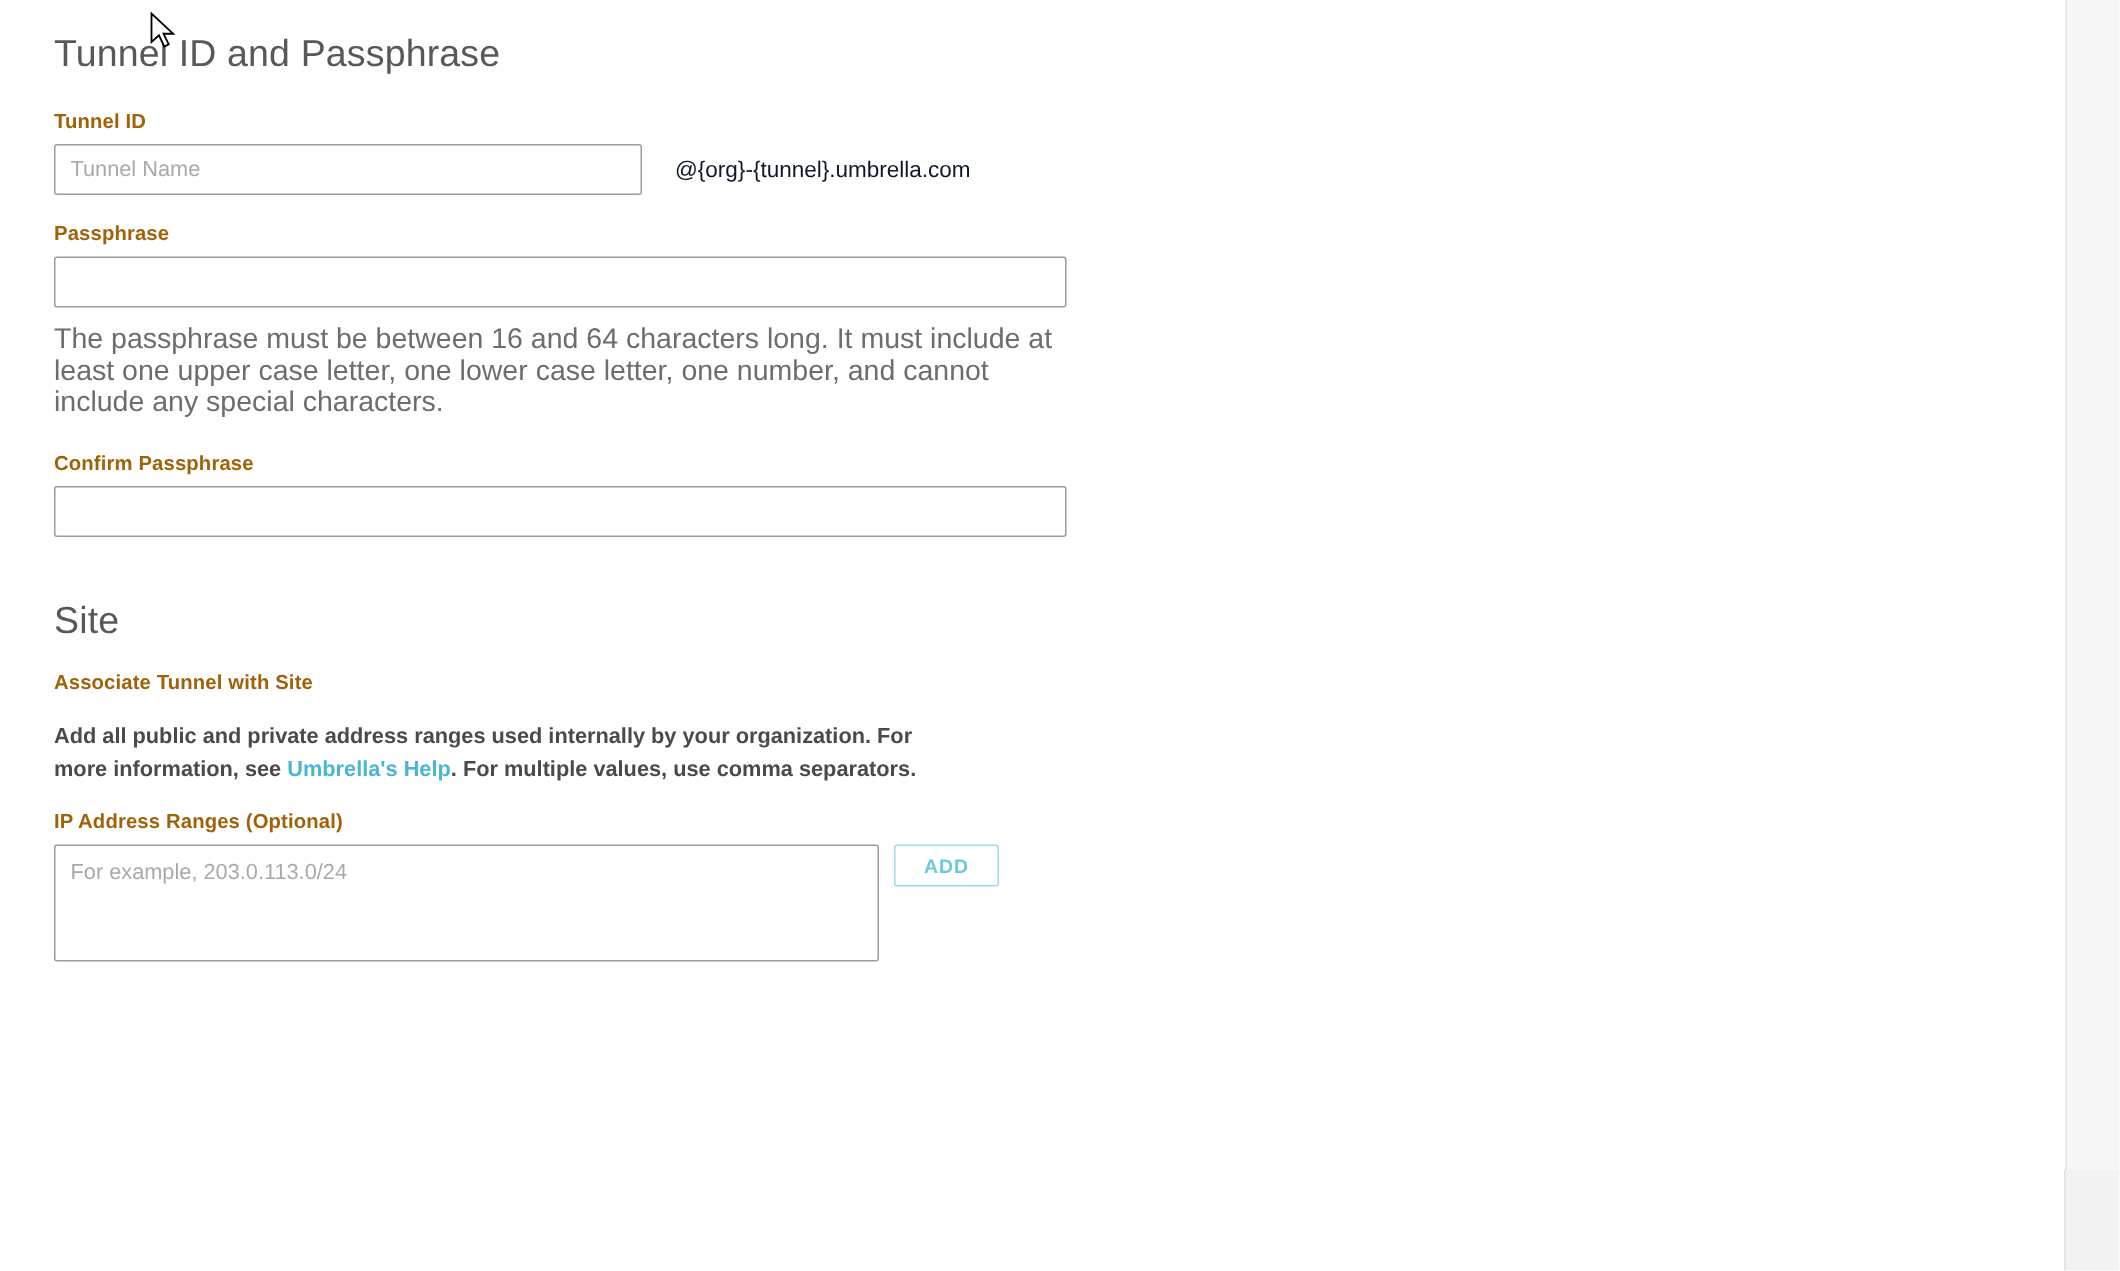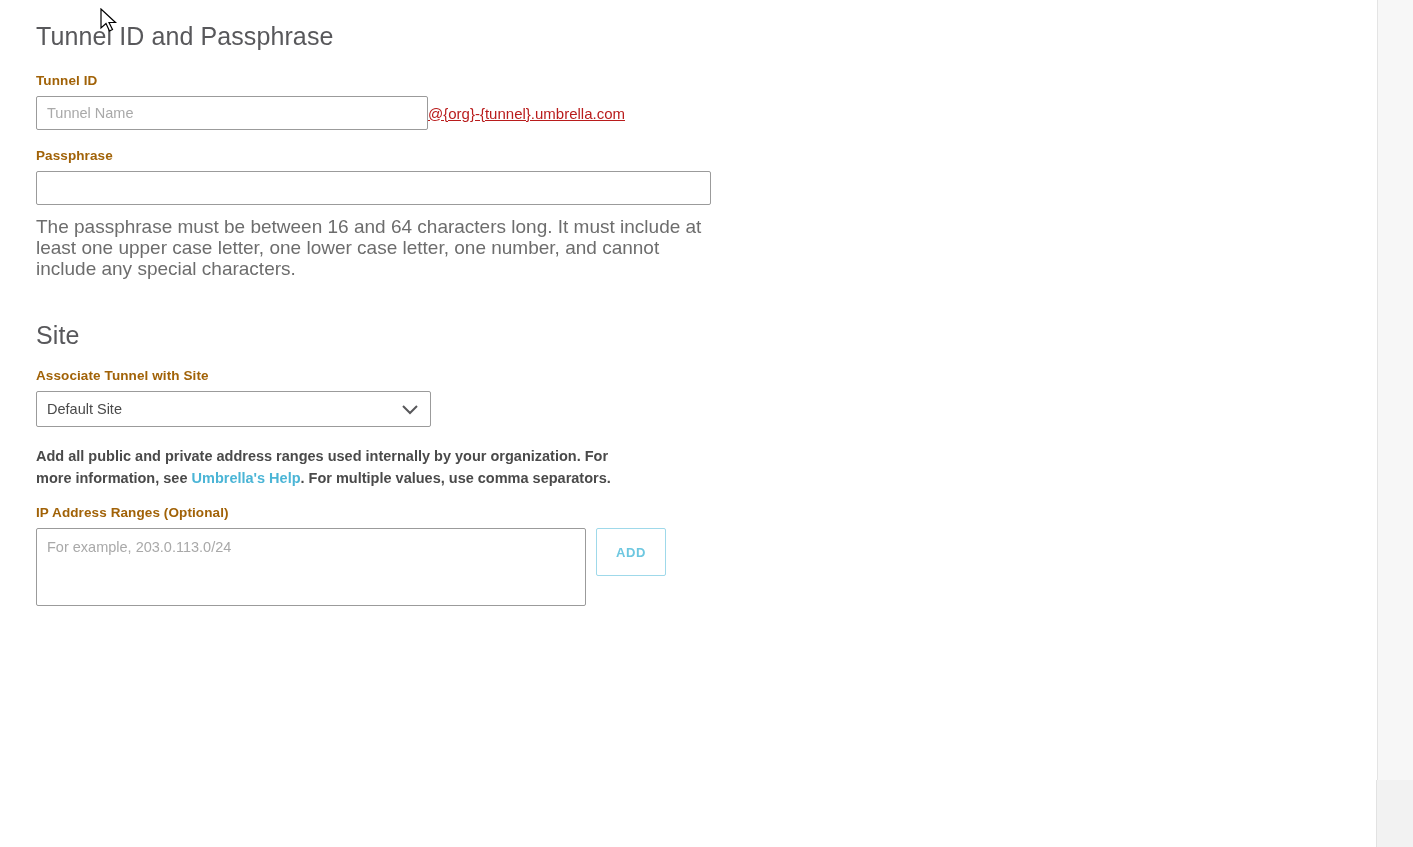--- a/index.html
+++ b/index.html
@@ -93,23 +93,23 @@
     outline: none;
   }
   input.text-input::placeholder {
     color: #a9a9a9;
   }
 
   .tunnel-input { width: 392px; }
   .pass-input { width: 675px; }
 
   .suffix-text {
+    margin-left: 22px;
     font-size: 15px;
-    color: #b91c1c;
-    text-decoration: underline;
+    color: #0f172a;
   }
 
   .group { margin-bottom: 18px; }
   .group.passphrase { margin-bottom: 6px; }
 
   .help-text {
     font-size: 19px;
     color: #6d6d6d;
     line-height: 21px;
     max-width: 670px;
@@ -174,21 +174,21 @@
     resize: none;
     outline: none;
   }
   textarea.ranges-box::placeholder {
     color: #a9a9a9;
   }
 
   .add-btn {
     margin-left: 10px;
     width: 70px;
-    height: 48px;
+    height: 28px;
     border: 1px solid #9fd9ea;
     border-radius: 2px;
     background: #ffffff;
     color: #6dc7e0;
     font-size: 13px;
     font-weight: bold;
     letter-spacing: 0.6px;
     cursor: pointer;
     font-family: "Liberation Sans", sans-serif;
   }
@@ -223,35 +223,29 @@
       </div>
     </div>
 
     <div class="group passphrase">
       <label class="field-label">Passphrase</label>
       <input class="text-input pass-input" type="password" style="">
     </div>
 
     <p class="help-text">The passphrase must be between 16 and 64 characters long. It must include at least one upper case letter, one lower case letter, one number, and cannot include any special characters.</p>
 
+    <div class="group">
+      <label class="field-label">Confirm Passphrase</label>
+      <input class="text-input pass-input" type="password" style="">
+    </div>
 
     <h2 class="section-title site">Site</h2>
 
     <div class="group">
       <label class="field-label">Associate Tunnel with Site</label>
-      <div class="select-wrap">
-        <select class="styled-select">
-          <option>Default Site</option>
-        </select>
-        <span class="select-chevron">
-          <svg width="18" height="12" viewBox="0 0 18 12">
-            <polyline points="2,2 9,9 16,2" fill="none" stroke="#58585b" stroke-width="2"></polyline>
-          </svg>
-        </span>
-      </div>
     </div>
 
 
     <p class="routing-desc"><span>Add all public and private address ranges used internally by your organization. For more information, see </span><a href="#">Umbrella's Help</a><span>. For multiple values, use comma separators.</span></p>
 
     <label class="field-label">IP Address Ranges (Optional)</label>
     <div class="ranges-row">
       <textarea class="ranges-box" placeholder="For example, 203.0.113.0/24" style=""></textarea>
       <button class="add-btn">ADD</button>
     </div>

